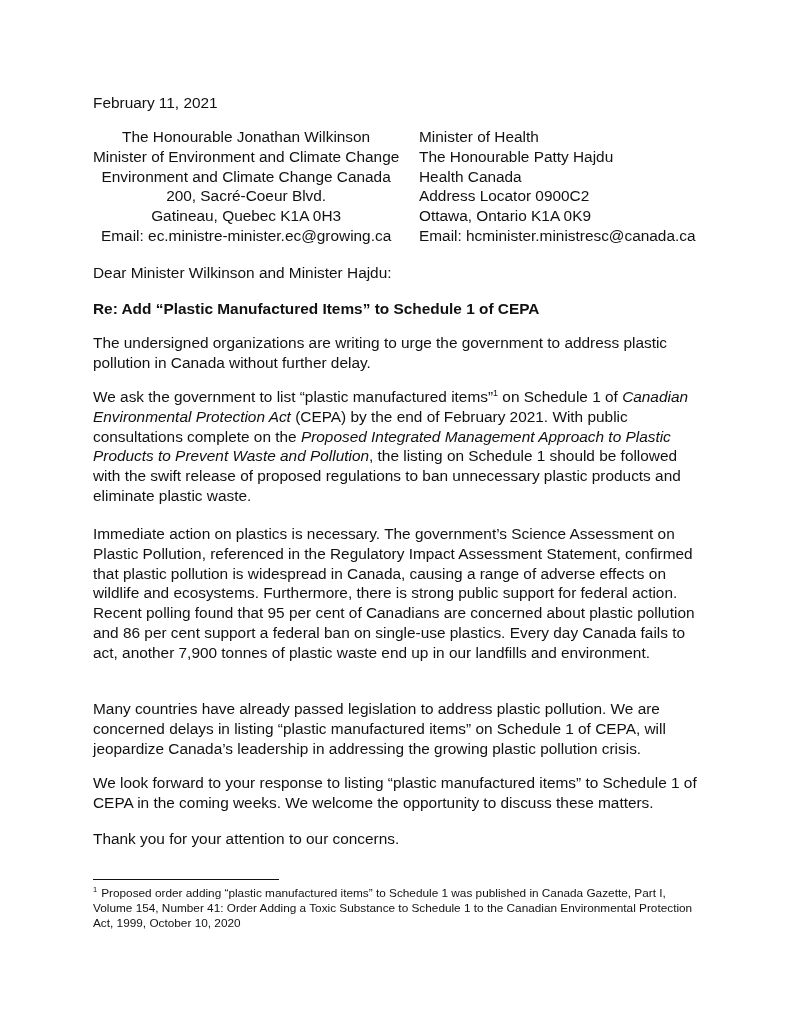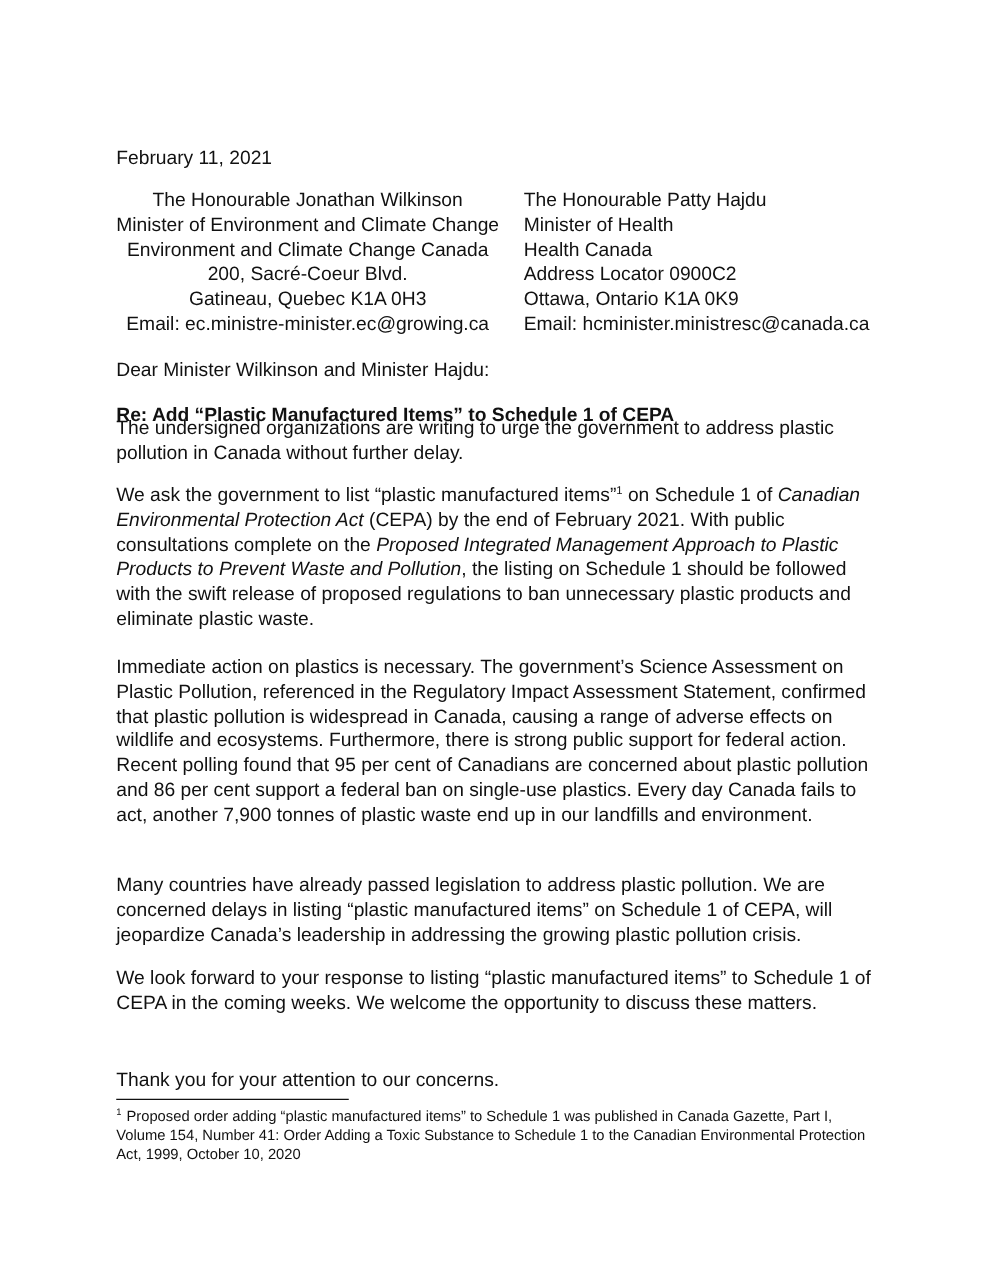--- a/index.html
+++ b/index.html
@@ -1,33 +1,33 @@
 <!DOCTYPE html>
 <html><head>
 <meta charset="utf-8">
 <style>
   html, body { margin: 0; padding: 0; background: #ffffff; }
   body { width: 791px; height: 1024px; position: relative; overflow: hidden;
          font-family: "Liberation Sans", sans-serif; color: #111111; }
   .page { position: absolute; left: 0; top: 0; width: 791px; height: 1024px; background: #ffffff; }
-  .text { font-size: 15.4px; line-height: 19.8px; margin-top: 24px; }
+  .text { font-size: 15.4px; line-height: 19.8px; }
   .date { position: absolute; left: 93px; top: 93px; }
   .addr { position: absolute; top: 127px; }
   .addr-left { left: 93px; text-align: center; }
   .addr-right { left: 419px; }
   .addr div { white-space: nowrap; }
   .salutation { position: absolute; left: 93px; top: 263px; }
   .subject { position: absolute; left: 93px; top: 299px; font-weight: bold; }
   .body { position: absolute; left: 93px; width: 610px; }
   .p1 { top: 333px; }
   .p2 { top: 387px; }
   .p3 { top: 524px; }
   .p4 { top: 699px; }
   .p5 { top: 773px; }
-  .p6 { top: 855px; }
+  .p6 { top: 829px; }
   .para { margin: 0; }
   sup { font-size: 9px; line-height: 0; vertical-align: 6px; }
   .fn-rule { position: absolute; left: 93px; top: 879px; width: 186px; height: 1px; background: #111111; }
   .footnote { position: absolute; left: 93px; top: 886px; width: 610px; font-size: 11.8px; line-height: 15.2px; }
   .footnote .fn-mark { font-size: 7.5px; vertical-align: 5px; line-height: 0; margin-right: 4px; }
 </style>
 </head>
 <body>
 
 <div class="page">
@@ -37,22 +37,22 @@
   <div class="text addr addr-left">
     <div>The Honourable Jonathan Wilkinson</div>
     <div>Minister of Environment and Climate Change</div>
     <div>Environment and Climate Change Canada</div>
     <div>200, Sacré-Coeur Blvd.</div>
     <div>Gatineau, Quebec  K1A 0H3</div>
     <div>Email: ec.ministre-minister.ec@growing.ca</div>
   </div>
 
   <div class="text addr addr-right">
+    <div>Minister of Health</div>
     <div>The Honourable Patty Hajdu</div>
-    <div>Minister of Health</div>
     <div>Health Canada</div>
     <div>Address Locator 0900C2</div>
     <div>Ottawa, Ontario  K1A 0K9</div>
     <div>Email: hcminister.ministresc@canada.ca</div>
   </div>
 
   <div class="text salutation">Dear Minister Wilkinson and Minister Hajdu:</div>
 
   <div class="text subject">Re: Add “Plastic Manufactured Items” to Schedule 1 of CEPA</div>
 

